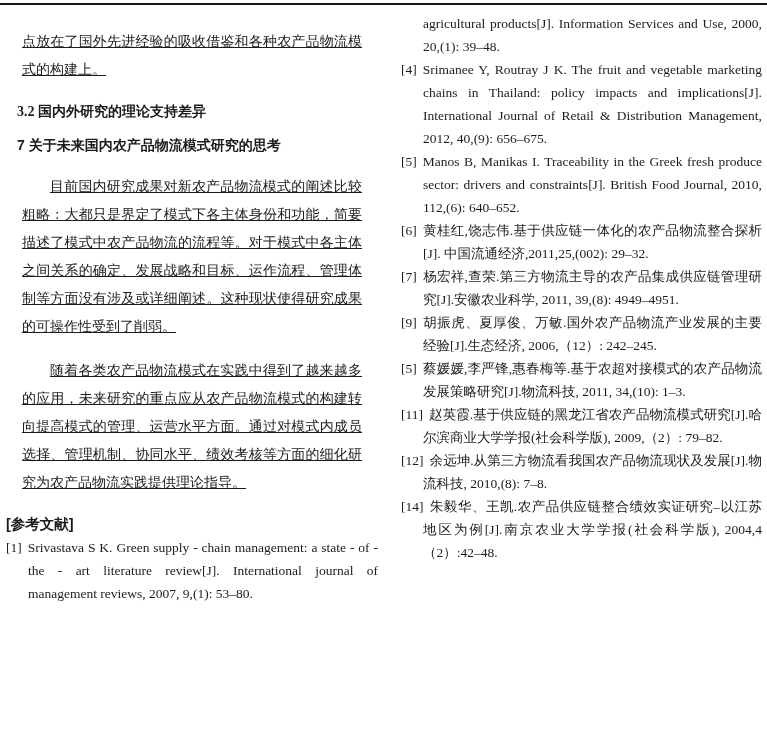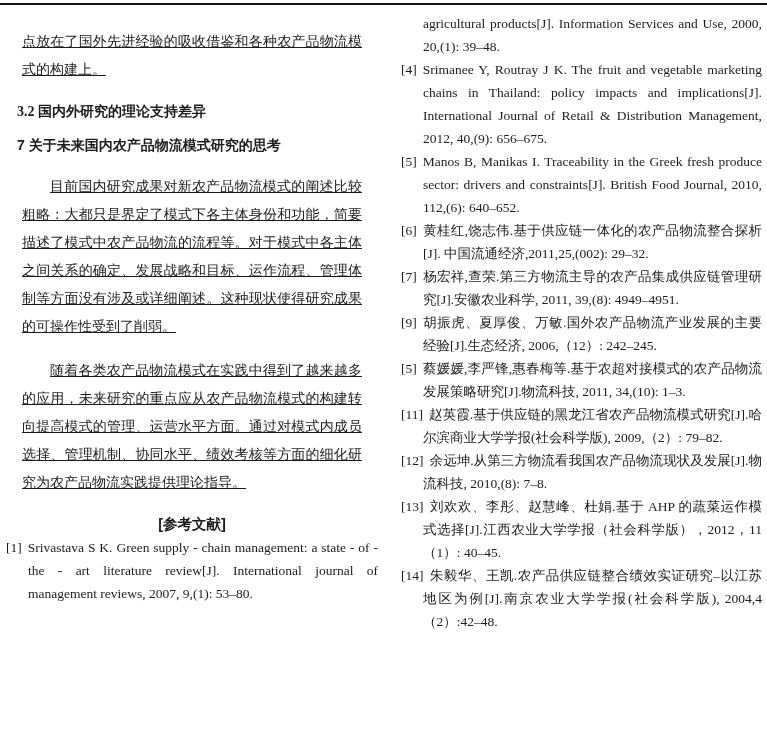--- a/index.html
+++ b/index.html
@@ -52,21 +52,20 @@
     font-weight: bold;
   }
   .subheading.hei,
   .ref-heading {
     font-family: "Liberation Sans", "DejaVu Sans", sans-serif;
   }
   .ref-heading {
     font-size: 14.5px;
     line-height: 23px;
     font-weight: bold;
-    text-align: center;
   }
 
   .ref, .ref-cont {
     margin: 0;
     font-size: 13.5px;
     line-height: 23px;
   }
   .ref {
     padding-left: 22px;
     text-indent: -22px;
@@ -136,22 +135,19 @@
     </div>
 
     <div class="ref">
       <span class="ref-label">[11]</span><span>赵英霞.基于供应链的黑龙江省农产品物流模式研究[J].哈尔滨商业大学学报(社会科学版), 2009,（2）: 79–82.</span>
     </div>
 
     <div class="ref">
       <span class="ref-label">[12]</span><span>余远坤.从第三方物流看我国农产品物流现状及发展[J].物流科技, 2010,(8): 7–8.</span>
     </div>
 
-    <div class="ref">
-      <span class="ref-label">[13]</span><span>刘欢欢、李彤、赵慧峰、杜娟.基于 AHP 的蔬菜运作模式选择[J].江西农业大学学报（社会科学版），2012，11（1）: 40–45.</span>
-    </div>
 
     <div class="ref">
       <span class="ref-label">[14]</span><span>朱毅华、王凯.农产品供应链整合绩效实证研究–以江苏地区为例[J].南京农业大学学报(社会科学版), 2004,4（2）:42–48.</span>
     </div>
   </div>
 
 </div>
 
 </body></html>

